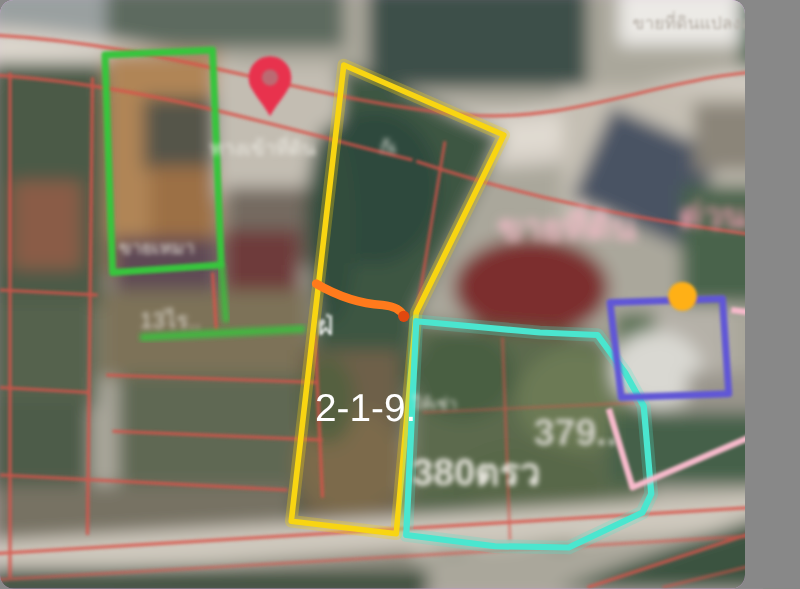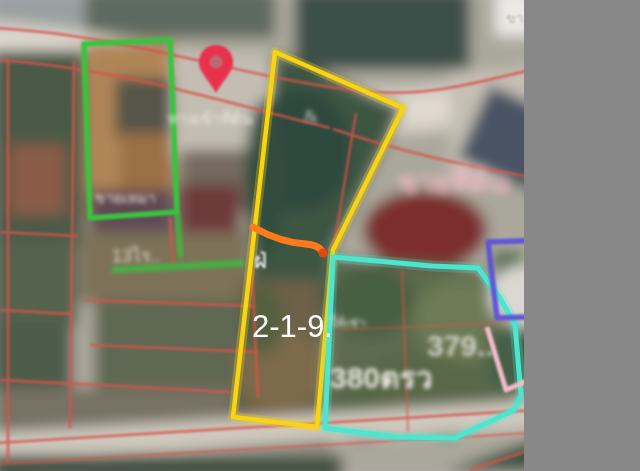--- a/index.html
+++ b/index.html
@@ -1,19 +1,20 @@
 <!DOCTYPE html>
 <html><head>
 <meta charset="utf-8">
 <style>
   html,body{margin:0;padding:0;background:#888;}
   .stage{
-    position:relative;width:524px;height:471px;overflow:hidden;
+    position:relative;width:596px;height:471px;overflow:hidden;
     background:#f0abfc;
     font-family:"Liberation Sans", sans-serif;
+    border-radius:11px;
   }
   .stage svg{position:absolute;inset:0;display:block;}
   text{font-family:"Liberation Sans","DejaVu Sans",sans-serif;}
   .lbl-crisp{font-size:31px;font-weight:400;}
   .lbl-big-blur{font-size:30px;font-weight:700;}
   .lbl-small{font-size:16px;font-weight:400;}
   .lbl-promo{font-size:29px;font-weight:700;}
   .lbl-watermark{font-size:14px;font-weight:400;}
 </style>
 </head>

